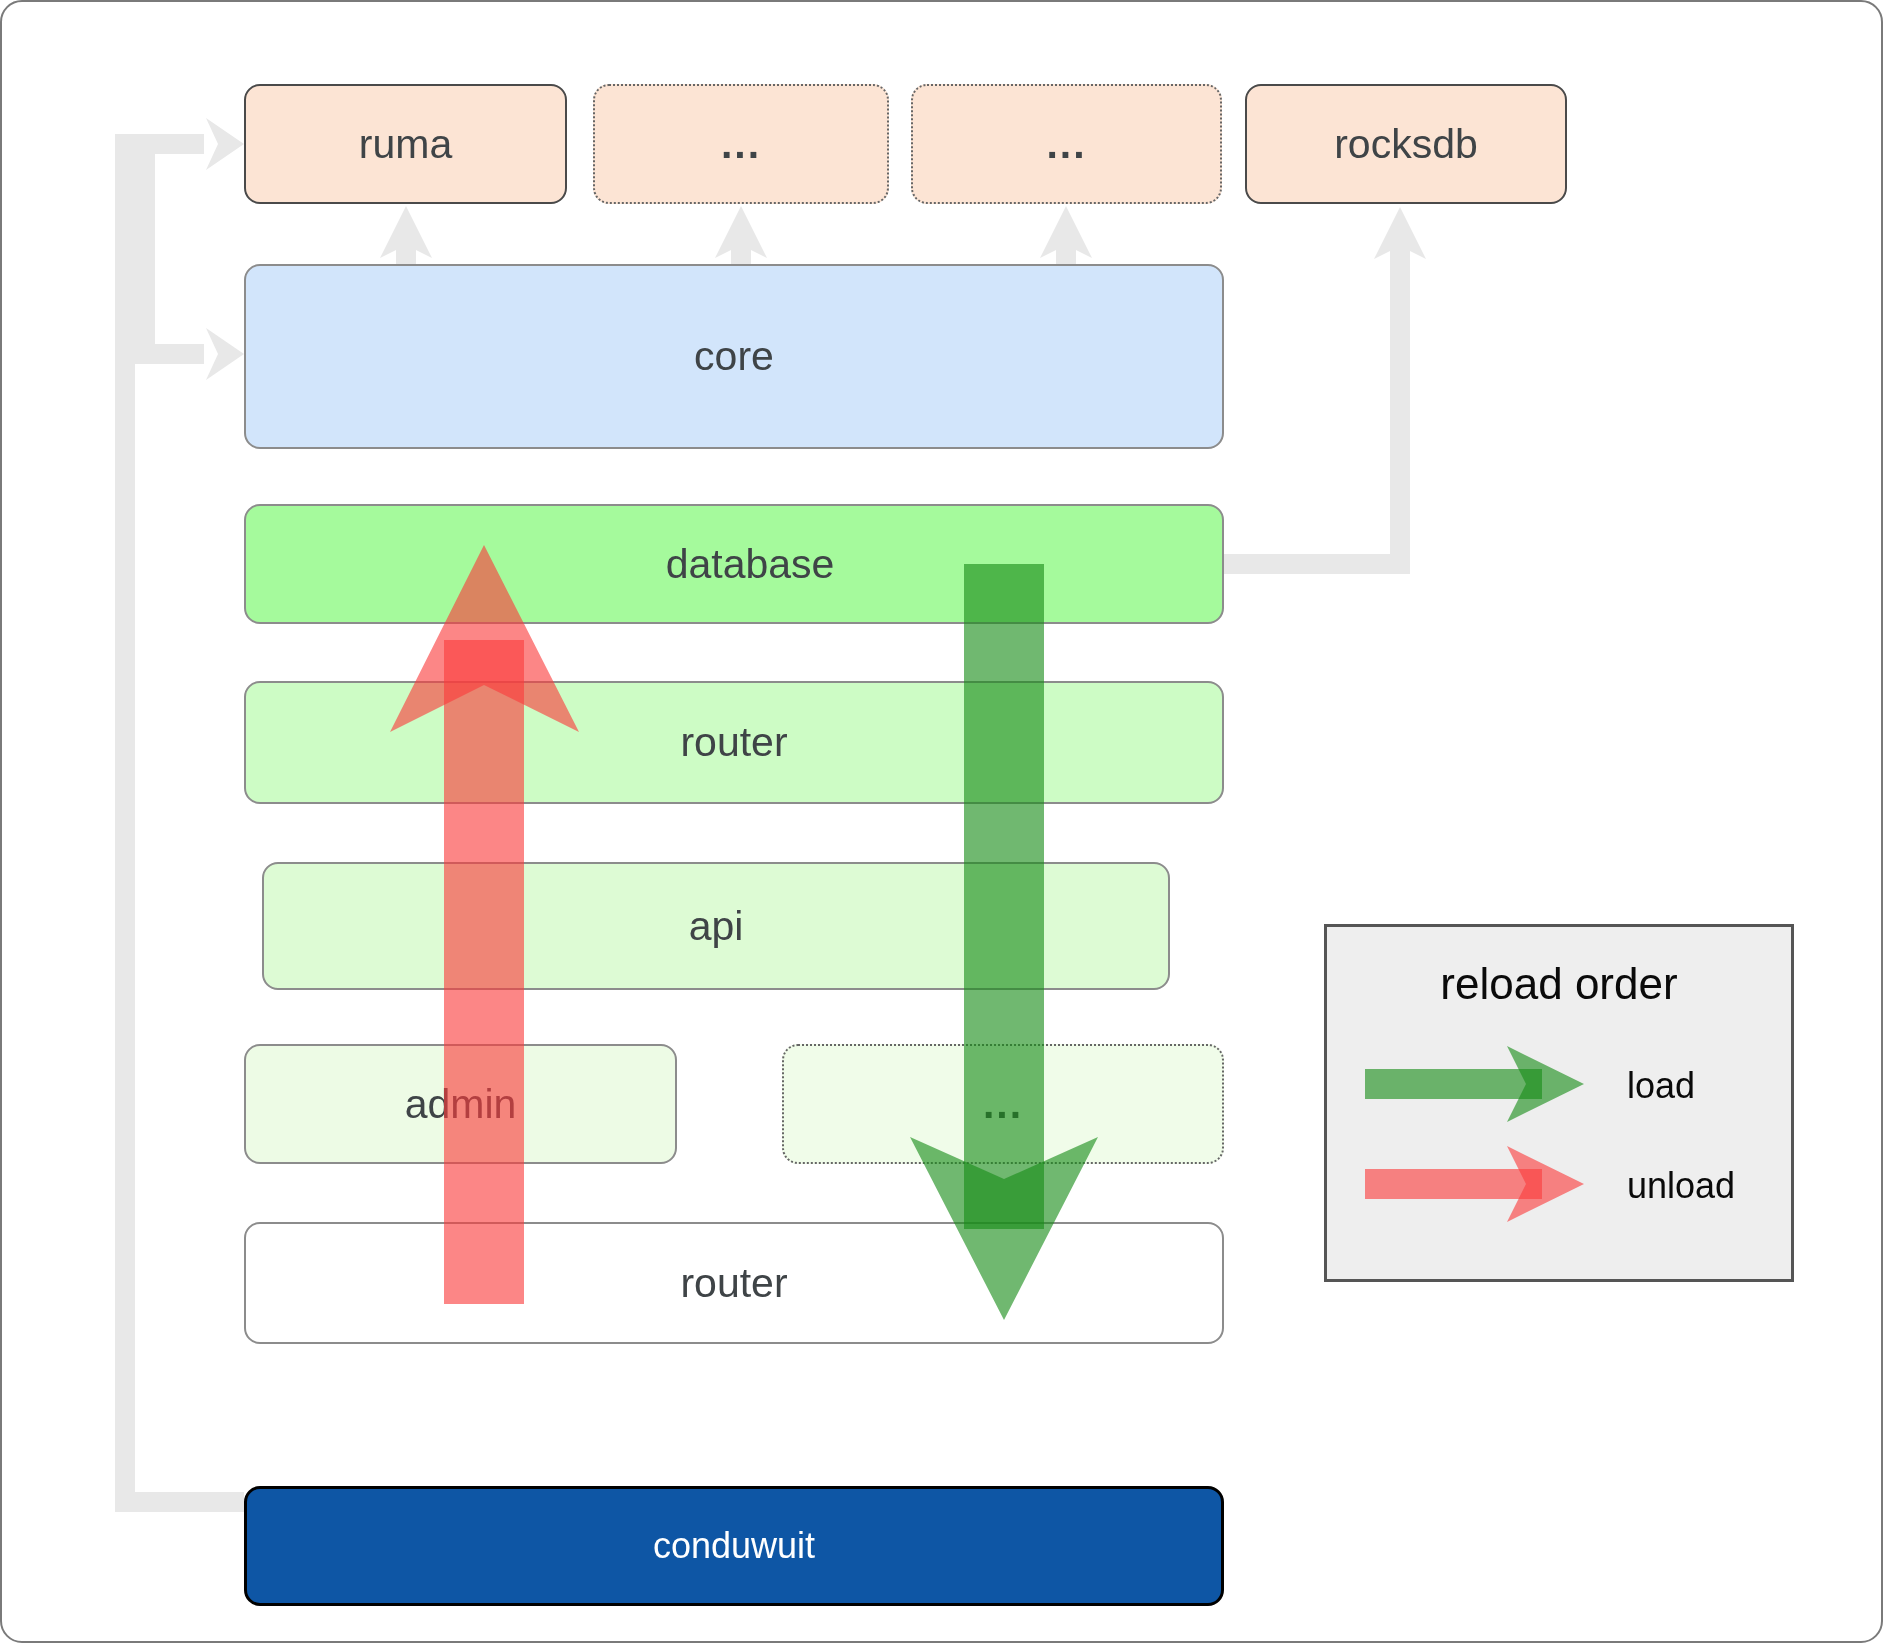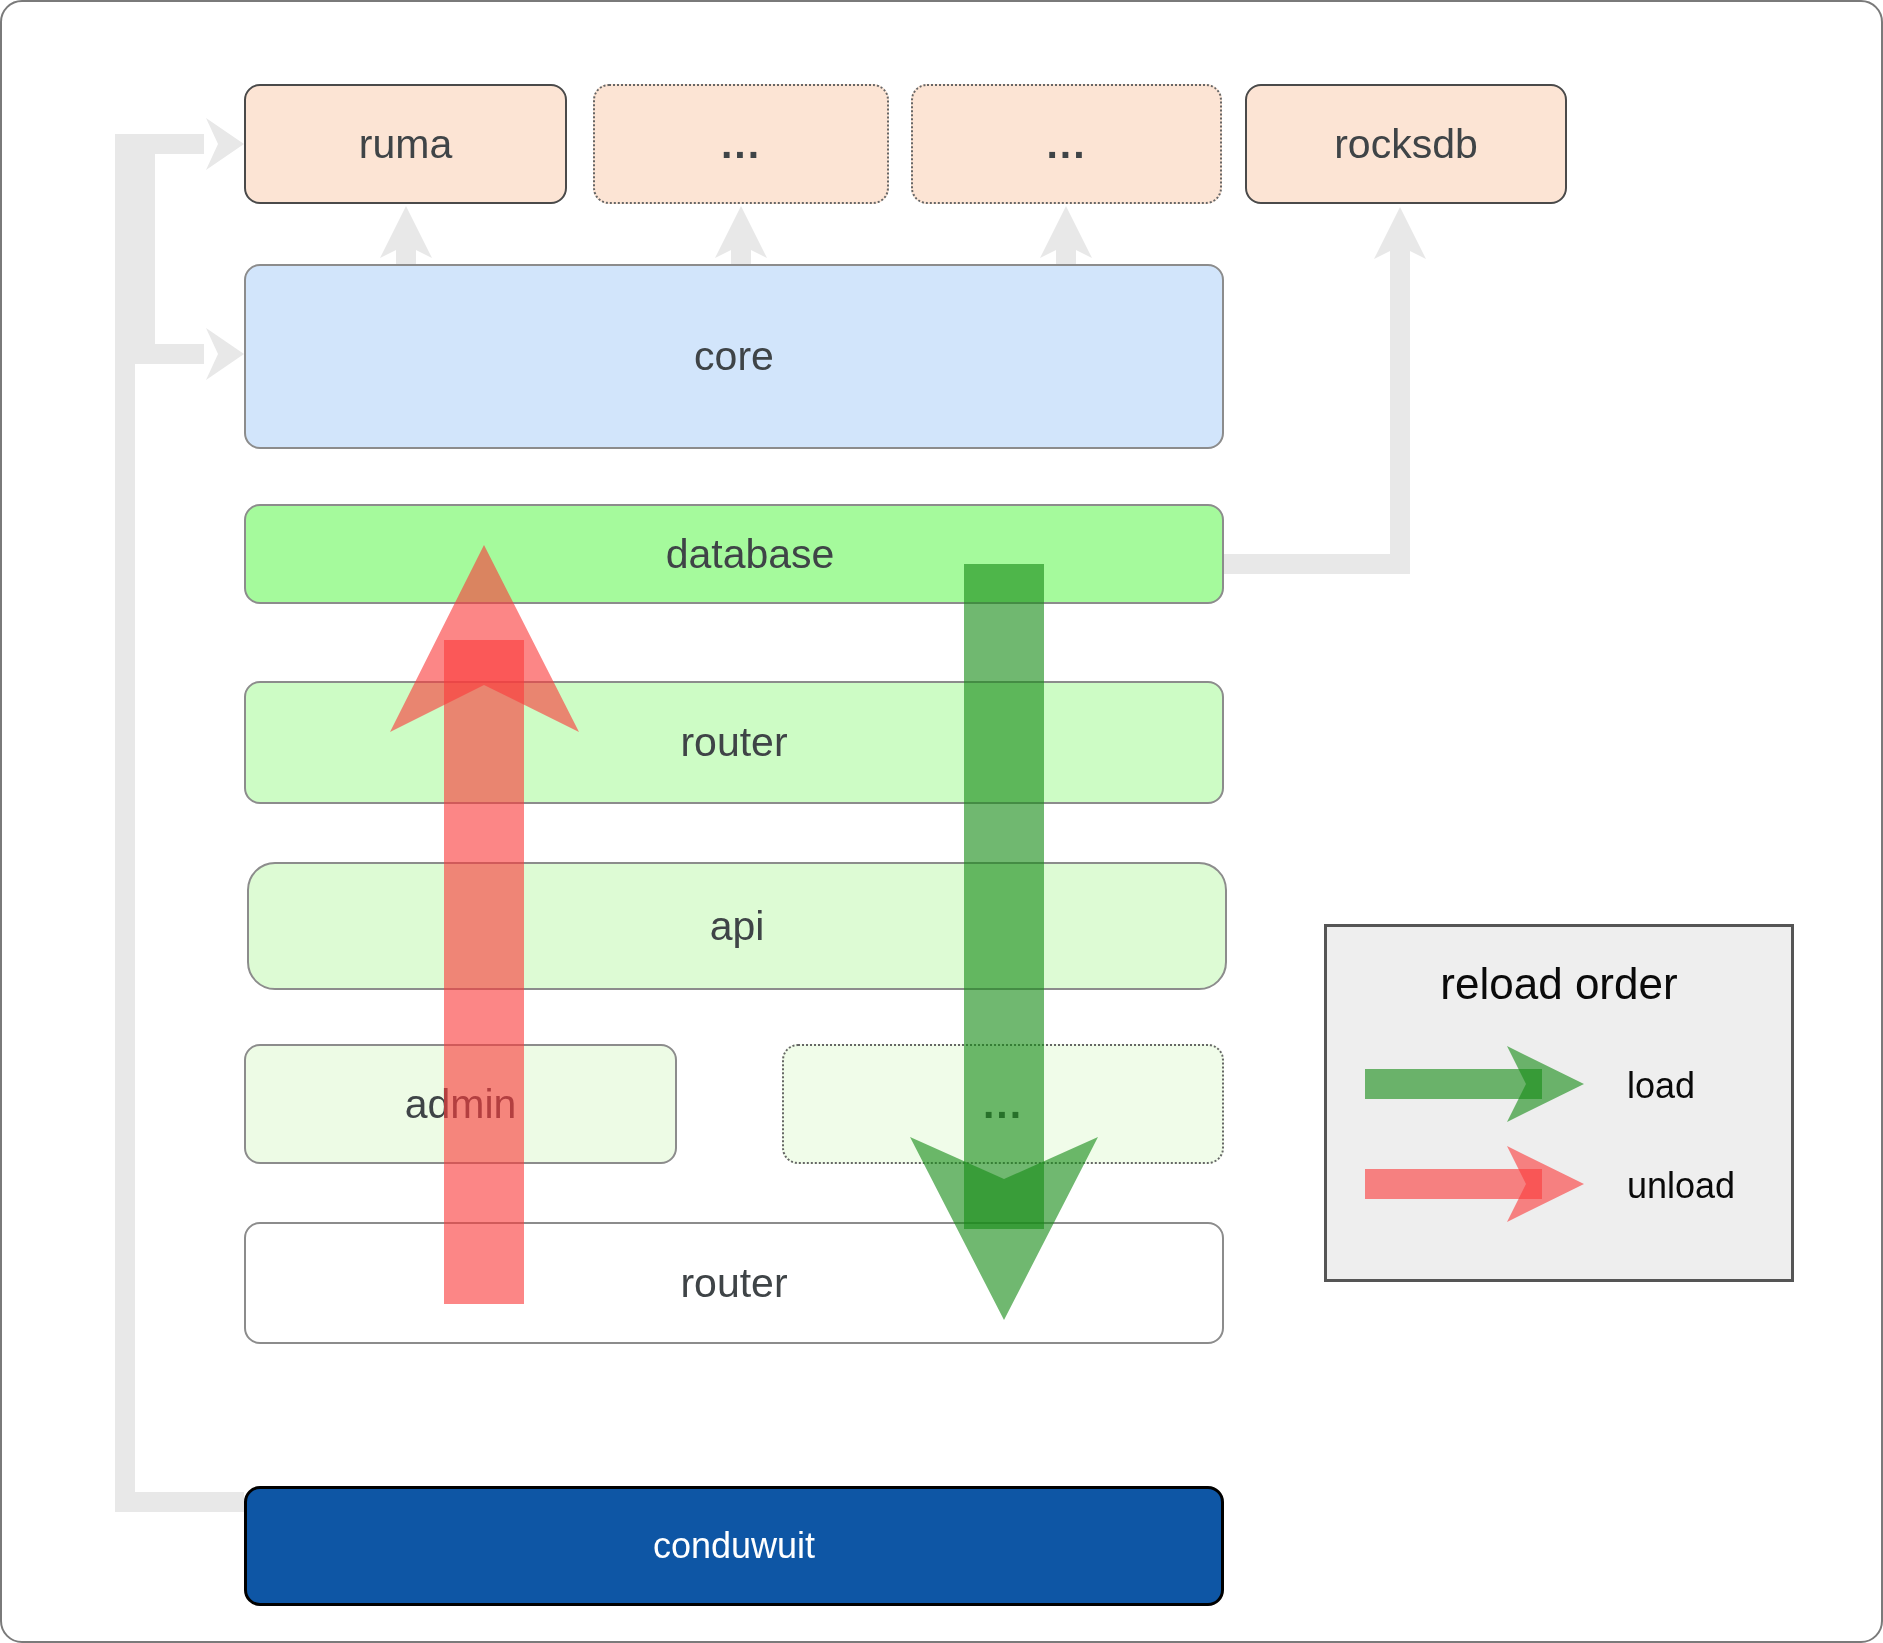--- a/index.html
+++ b/index.html
@@ -38,23 +38,23 @@
   .border-dark  { border: 2px solid #4a4a4a; }
   .border-gray  { border: 2px solid #8c8c8c; }
   .border-dot   { border: 2px dotted #666666; }
   .border-black { border: 3px solid #000000; margin-top: 42px; }
 
   .b-ruma     { left: 242px;  top: 82px;   width: 323px; height: 120px; }
   .b-dots1    { left: 591px;  top: 82px;   width: 296px; height: 120px; }
   .b-dots2    { left: 909px;  top: 82px;   width: 311px; height: 120px; }
   .b-rocksdb  { left: 1243px; top: 82px;   width: 322px; height: 120px; }
   .b-core     { left: 242px;  top: 262px;  width: 980px; height: 185px; }
-  .b-database { left: 242px;  top: 502px;  width: 980px; height: 100px; padding-left: 32px; }
+  .b-database { left: 242px;  top: 502px;  width: 980px; height: 120px; padding-left: 32px; }
   .b-service  { left: 242px;  top: 679px;  width: 980px; height: 123px; }
-  .b-api      { left: 245px;  top: 860px;  width: 980px; height: 128px; border-radius: 28px; }
+  .b-api      { left: 260px;  top: 860px;  width: 908px; height: 128px; }
   .b-admin    { left: 242px;  top: 1042px; width: 433px; height: 120px; }
   .b-dots3    { left: 780px;  top: 1042px; width: 442px; height: 120px; }
   .b-router   { left: 242px;  top: 1220px; width: 980px; height: 122px; }
   .b-conduwuit{ left: 242px;  top: 1442px; width: 980px; height: 120px; }
   .b-conduwuit .lbl { color: #ffffff; font-size: 36px; }
 
   .flow { z-index: 3; }
   .conn { z-index: 1; }
 
   .legend {

